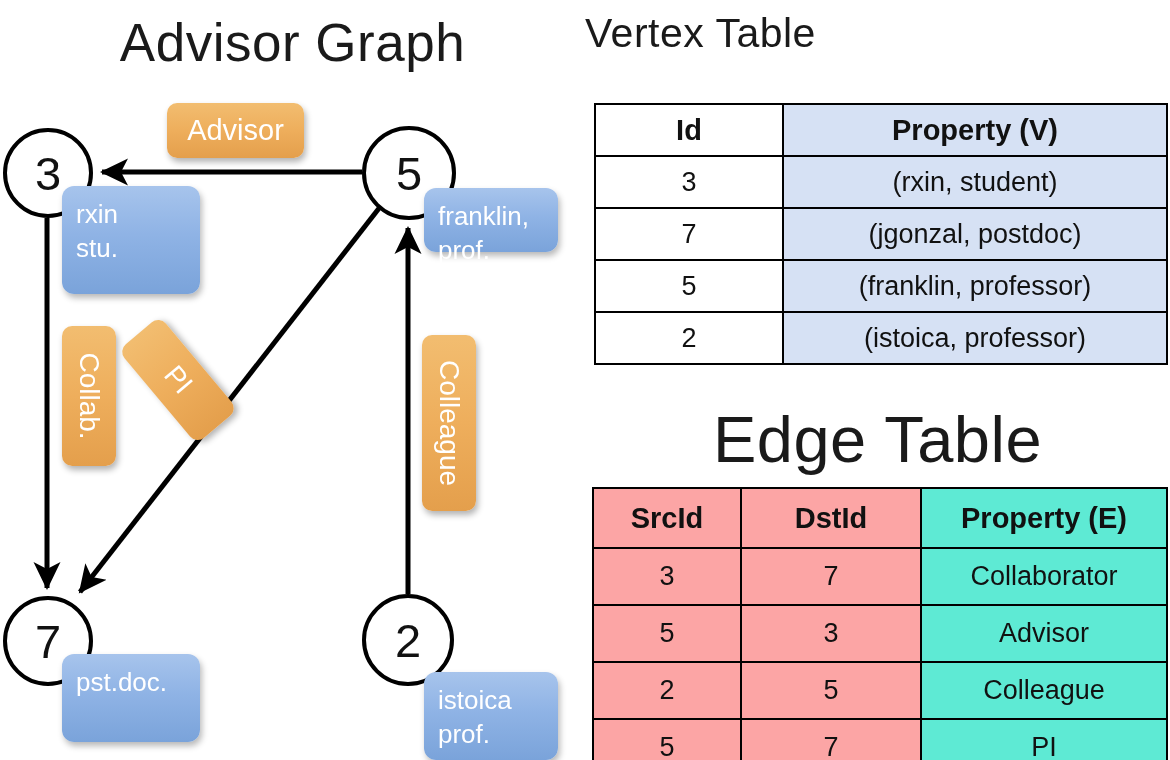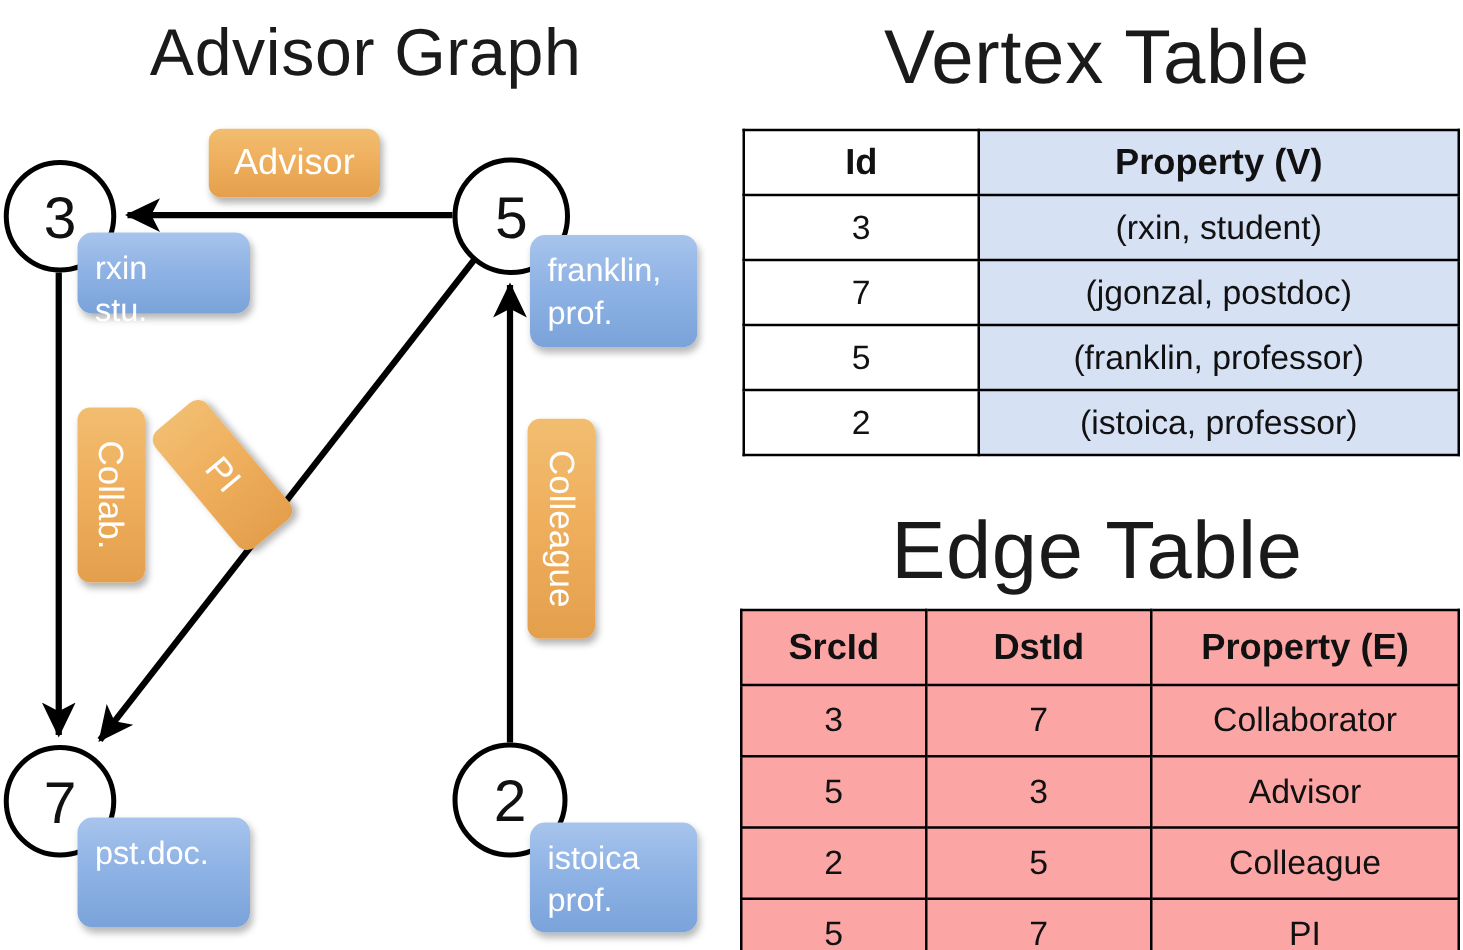--- a/index.html
+++ b/index.html
@@ -25,22 +25,21 @@
     white-space: nowrap;
     letter-spacing: 0.5px;
   }
   #title-property-graph {
     left: 0; top: 12px; width: 585px;
     text-align: center;
     font-size: 53px;
   }
   #title-vertex-table {
     left: 585px; top: 10px; width: 585px;
-    text-align: center;
-    font-size: 61px;
+    font-size: 41px;
   }
   #title-edge-table {
     left: 585px; top: 402px; width: 585px;
     text-align: center;
     font-size: 65px;
   }
 
   
   #graph-panel {
     position: absolute;
@@ -79,24 +78,24 @@
     background: linear-gradient(to bottom, #a7c4ec 0%, #8fb3e5 45%, #7aa3da 100%);
     box-shadow: 2px 4px 6px rgba(0,0,0,0.28);
     color: #ffffff;
     font-size: 26px;
     font-weight: 300;
     line-height: 1.30;
     padding: 12px 0 0 14px;
     box-sizing: border-box;
     font-family: "Liberation Sans", sans-serif;
   }
-  #prop-rxin      { left: 62px;  top: 186px; width: 138px; height: 65px; }
-  #prop-franklin  { left: 424px; top: 188px; width: 134px; height: 90px; }
+  #prop-rxin      { left: 62px;  top: 186px; width: 138px; height: 108px; }
+  #prop-franklin  { left: 424px; top: 188px; width: 134px; height: 64px; }
   #prop-jgonzal   { left: 62px;  top: 654px; width: 138px; height: 88px; }
-  #prop-istoica   { left: 424px; top: 658px; width: 134px; height: 88px; }
+  #prop-istoica   { left: 424px; top: 672px; width: 134px; height: 88px; }
 
   
   .edge-chip {
     position: absolute;
     border-radius: 10px;
     background: linear-gradient(to bottom, #f2bd70 0%, #eeae5c 50%, #e49f4c 100%);
     box-shadow: 2px 4px 6px rgba(0,0,0,0.3);
     color: #ffffff;
     font-weight: 300;
     font-family: "Liberation Sans", sans-serif;
@@ -159,21 +158,21 @@
 
   
   #edge-table {
     left: 592px; top: 487px; width: 574px;
   }
   #edge-table col.c-src  { width: 148px; }
   #edge-table col.c-dst  { width: 180px; }
   #edge-table col.c-prop { width: 246px; }
   #edge-table th { height: 58px; font-size: 29px; }
   #edge-table td { height: 55px; font-size: 27px; }
-  #edge-table .cell-prop { background: #fca5a5; margin-top: 24px; }
+  #edge-table .cell-prop { background: #5eead4; margin-top: 24px; }
   #edge-table .cell-plain { background: #fca5a5; }
 </style>
 </head>
 <body>
 
 <div class="title" id="title-property-graph">Advisor Graph</div>
 
 <div class="title" id="title-vertex-table">Vertex Table</div>
 
 <div class="title" id="title-edge-table">Edge Table</div>

